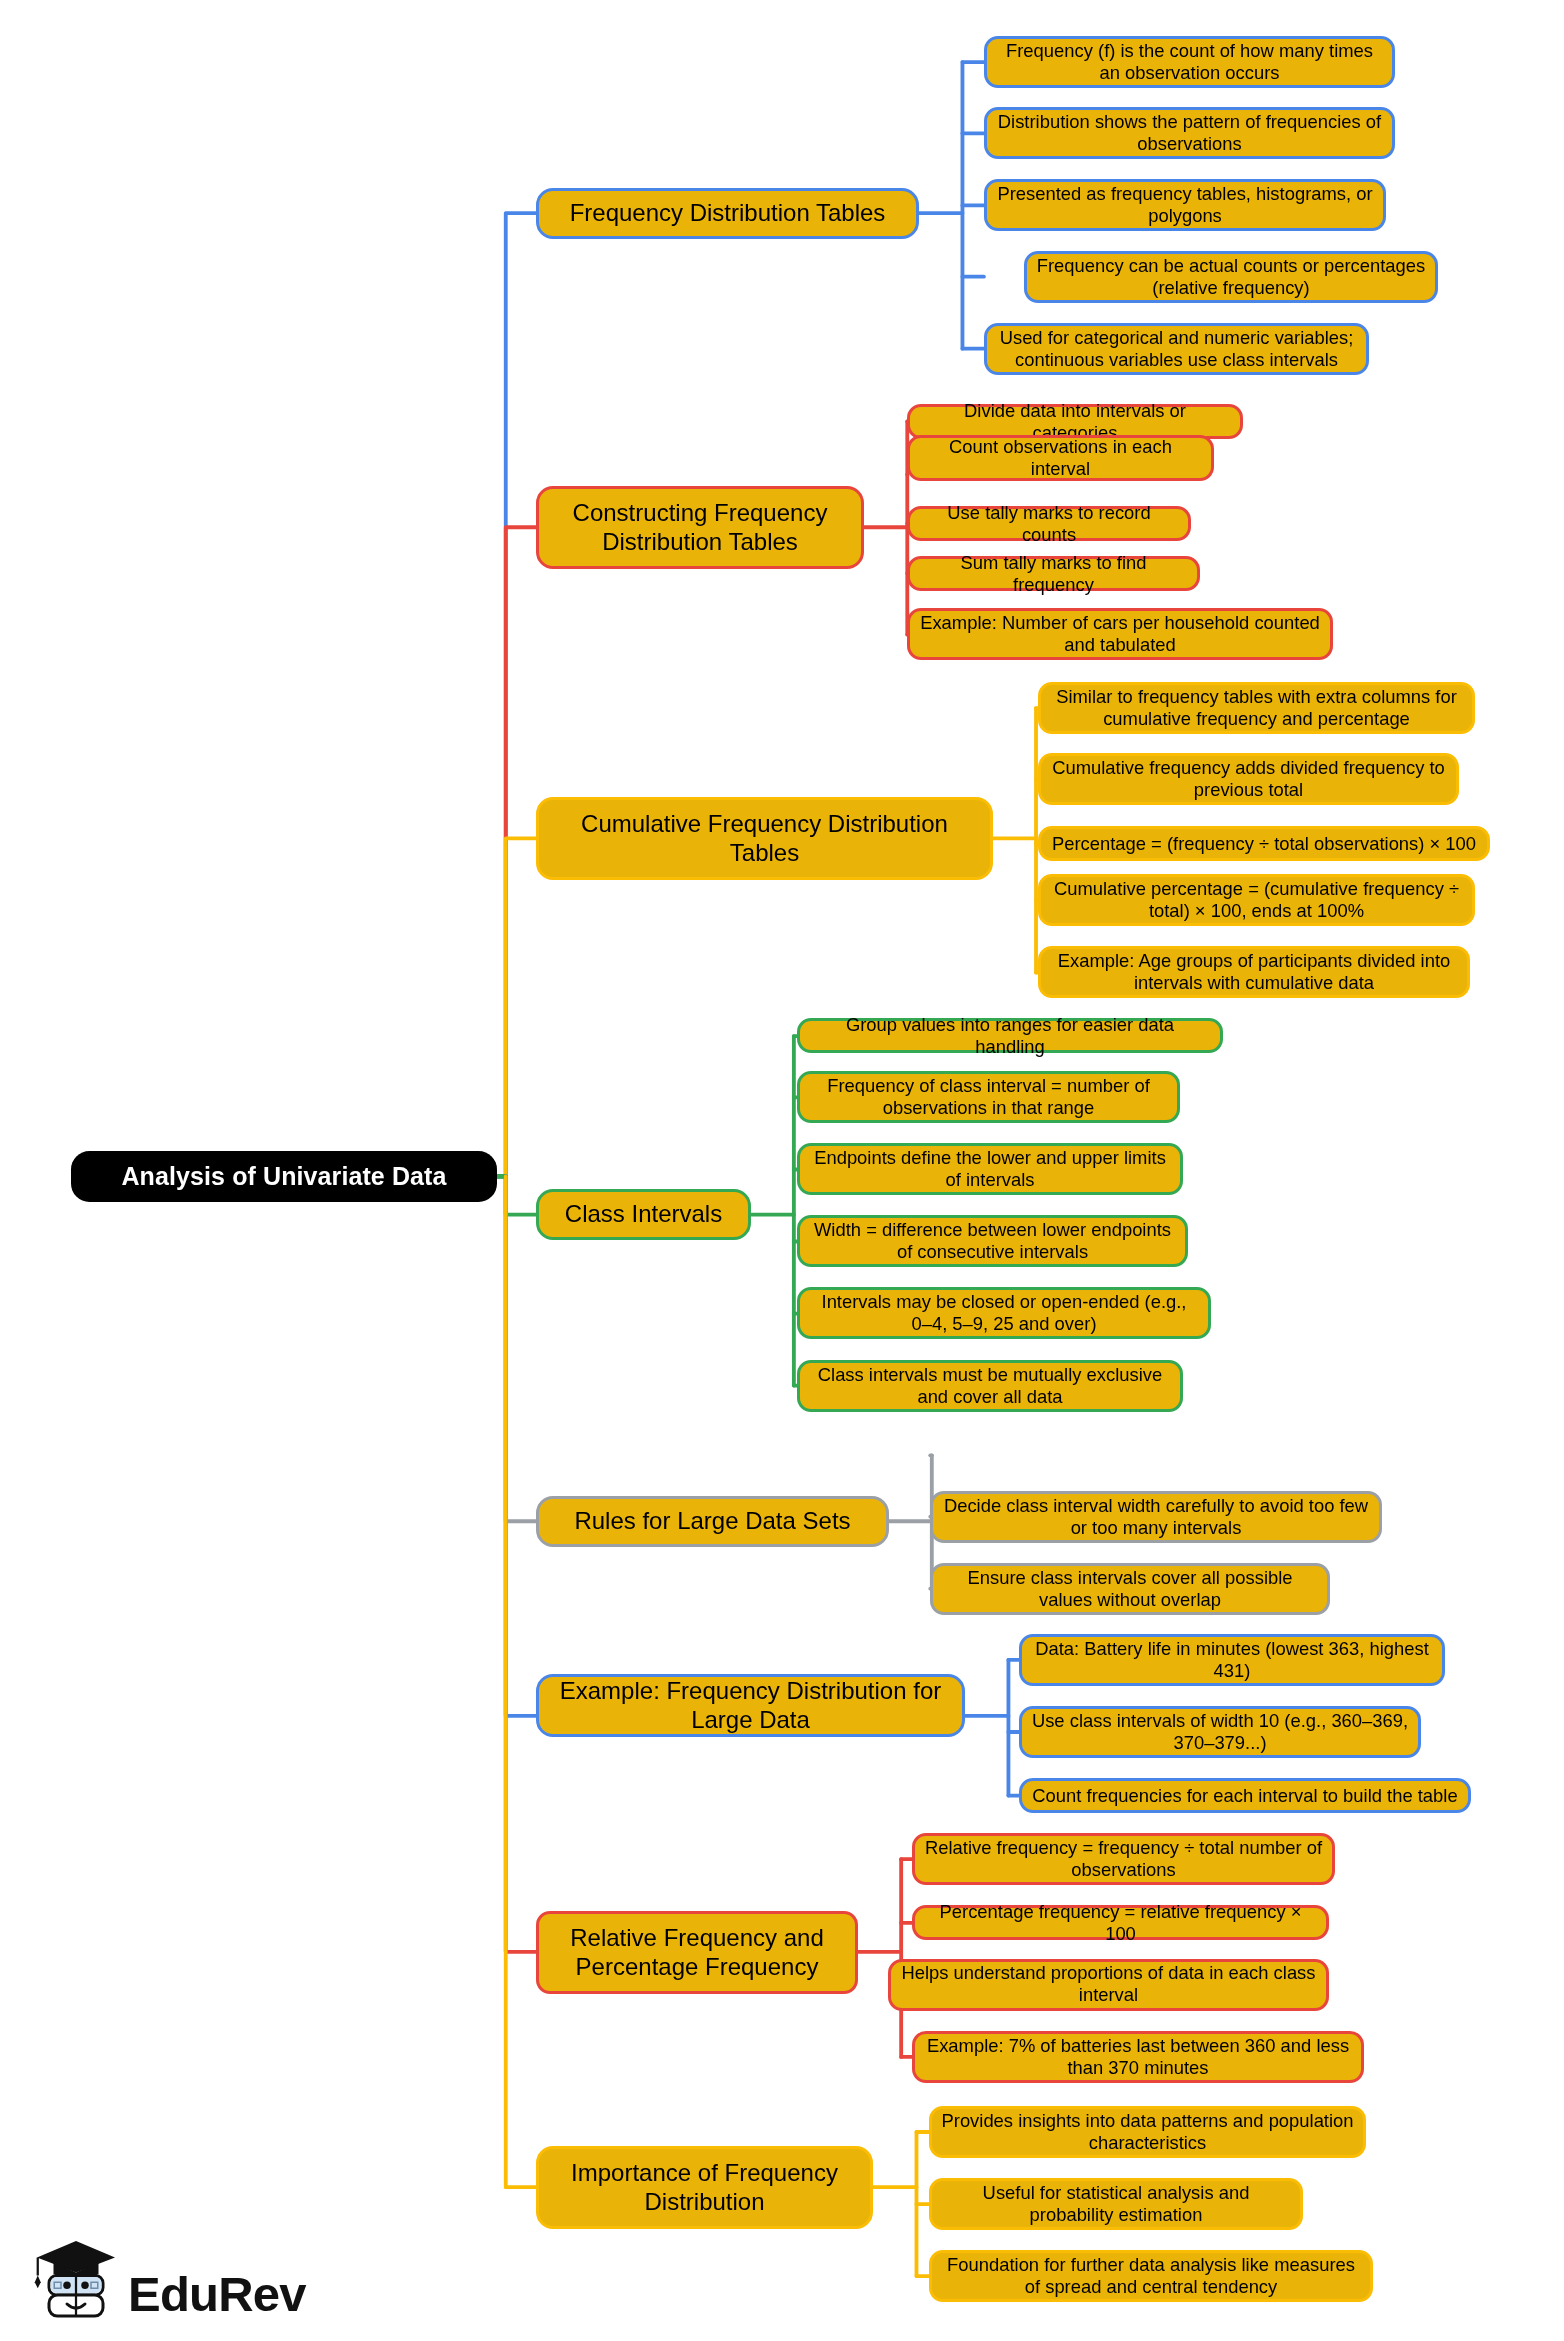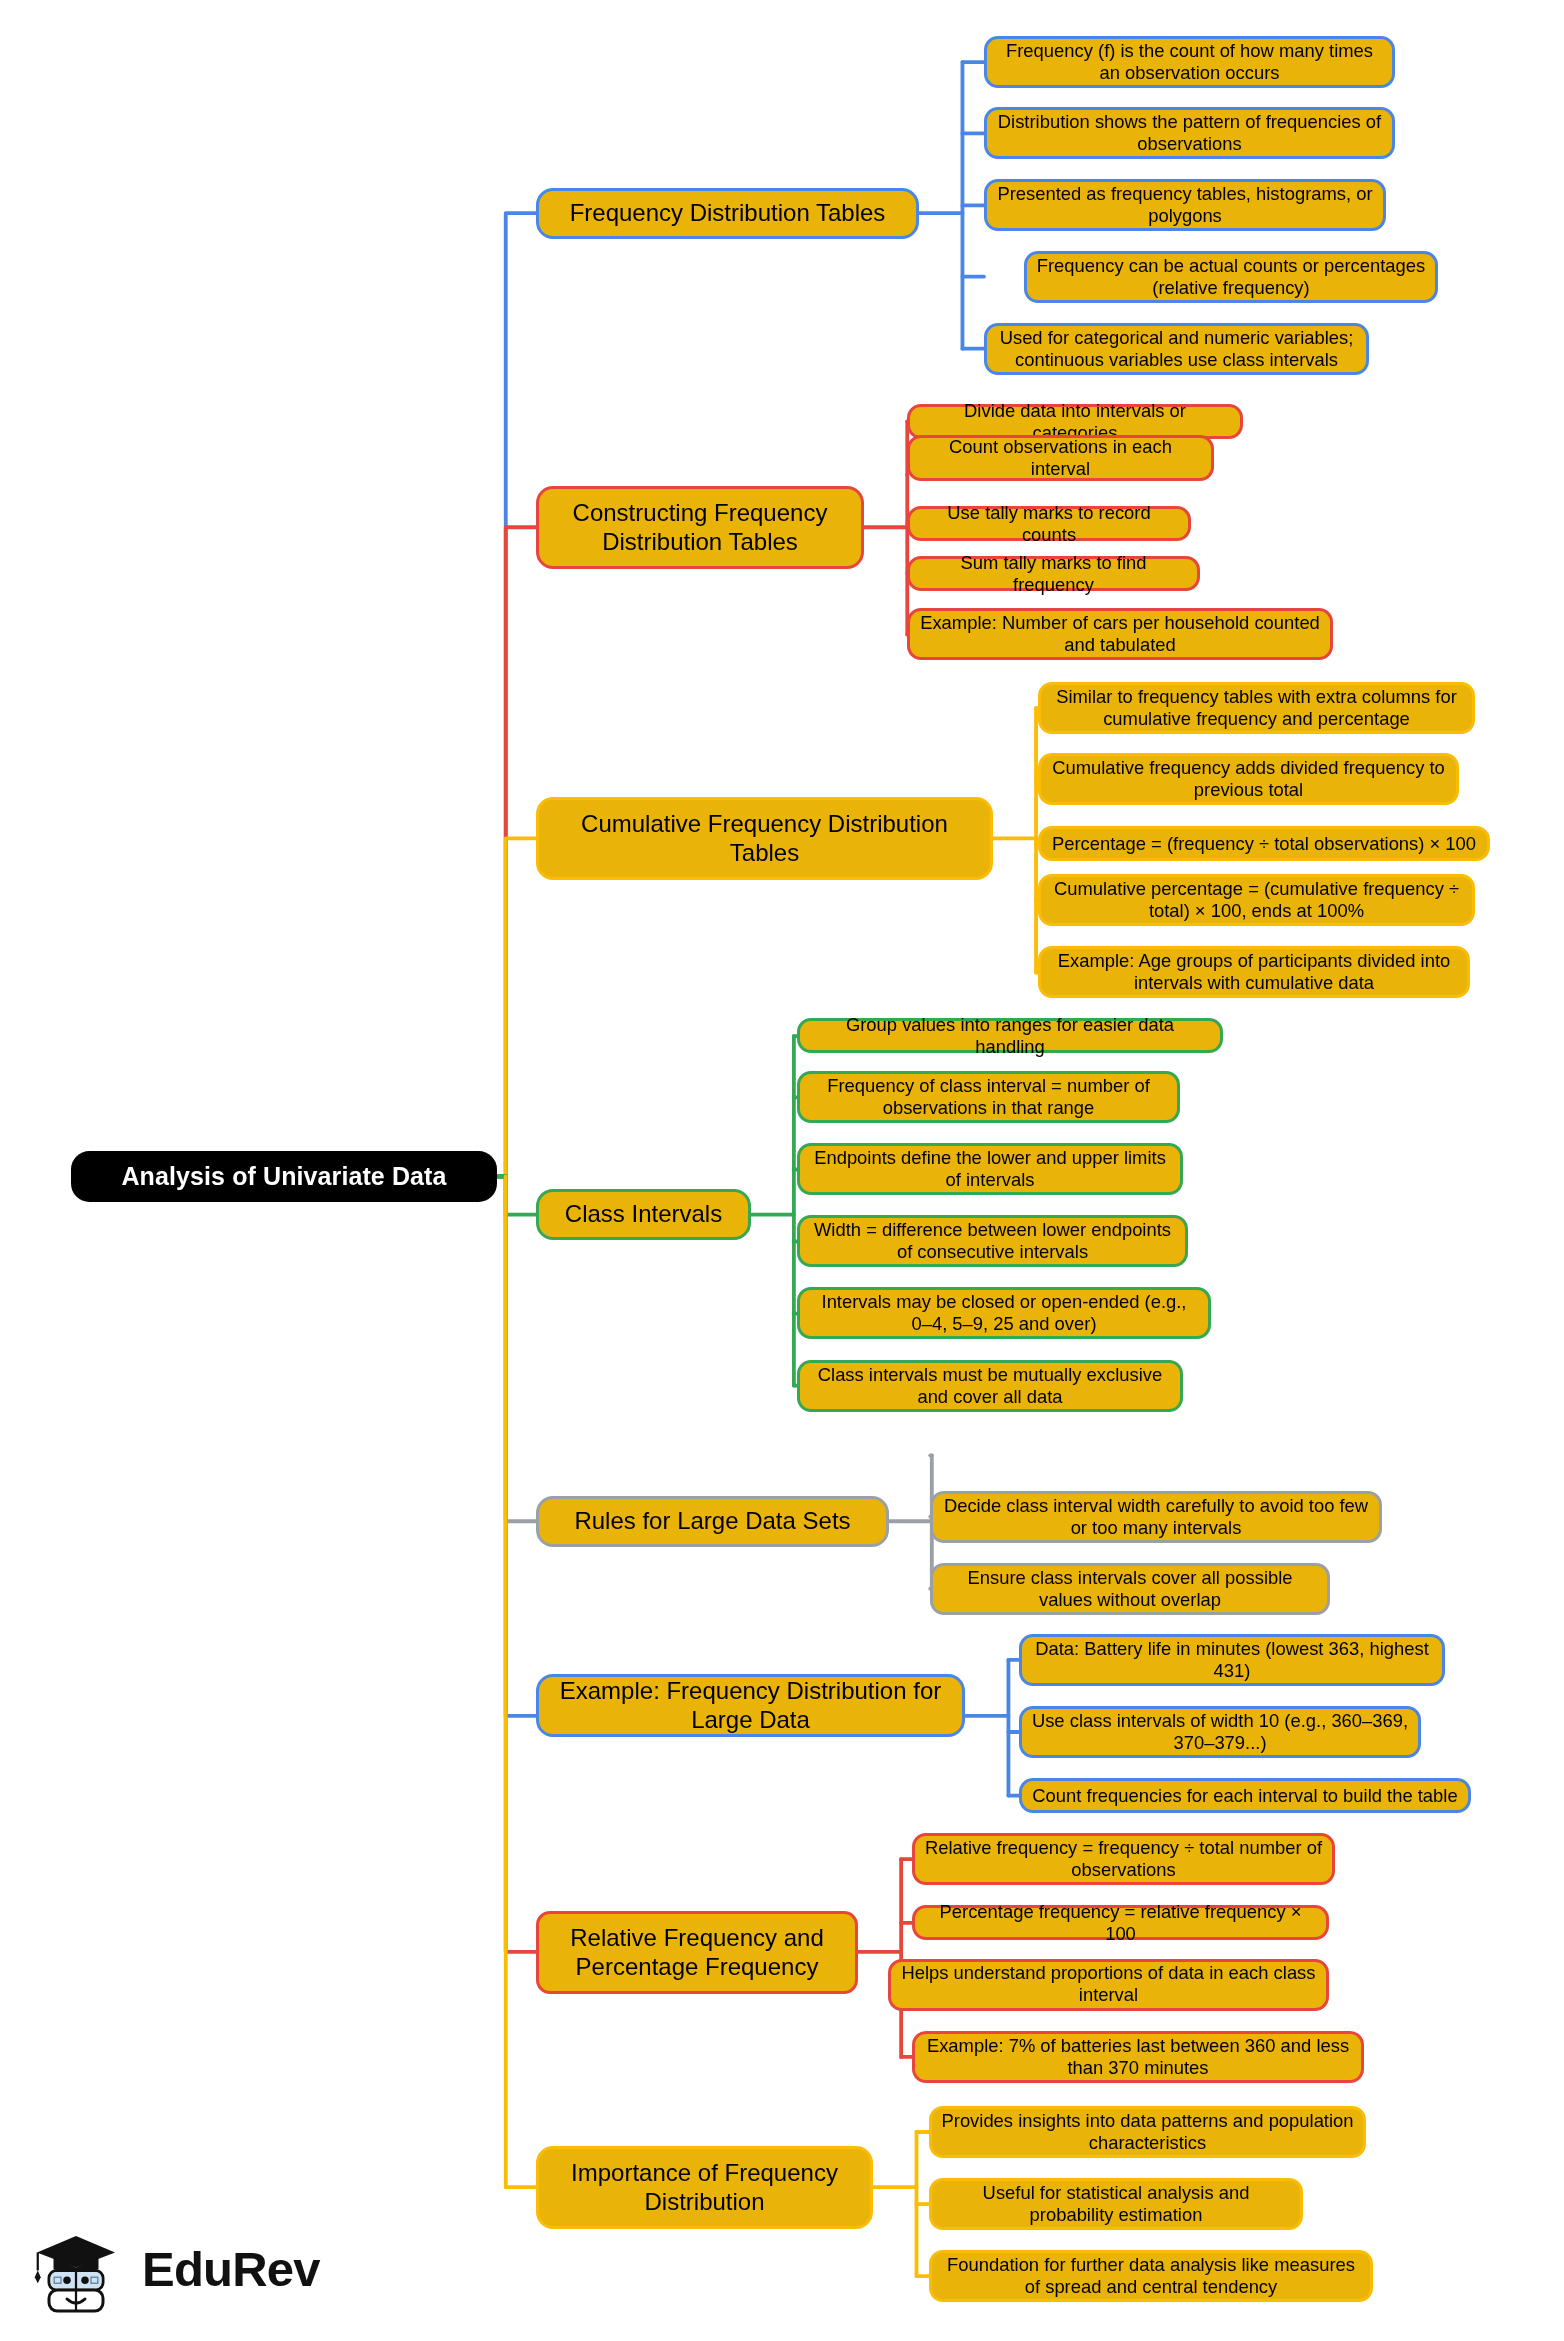--- a/index.html
+++ b/index.html
@@ -67,22 +67,22 @@
   .leaf .txt, .branch .txt, .root .txt { display: block; width: 100%; }
 
   
   #logo {
     position: absolute;
     left: 31px;
     top: 2219px;
     width: 291px;
     height: 100px;
     display: flex;
-    align-items: center;
-    gap: 21px;
+    align-items: flex-end;
+    gap: 7px;
   }
   #logo .mark { width: 90px; height: 90px; flex: 0 0 auto; }
   #logo .wordmark {
     font-size: 49px;
     font-weight: bold;
     color: #111111;
     letter-spacing: -0.8px;
     line-height: 1;
   }
 </style>

